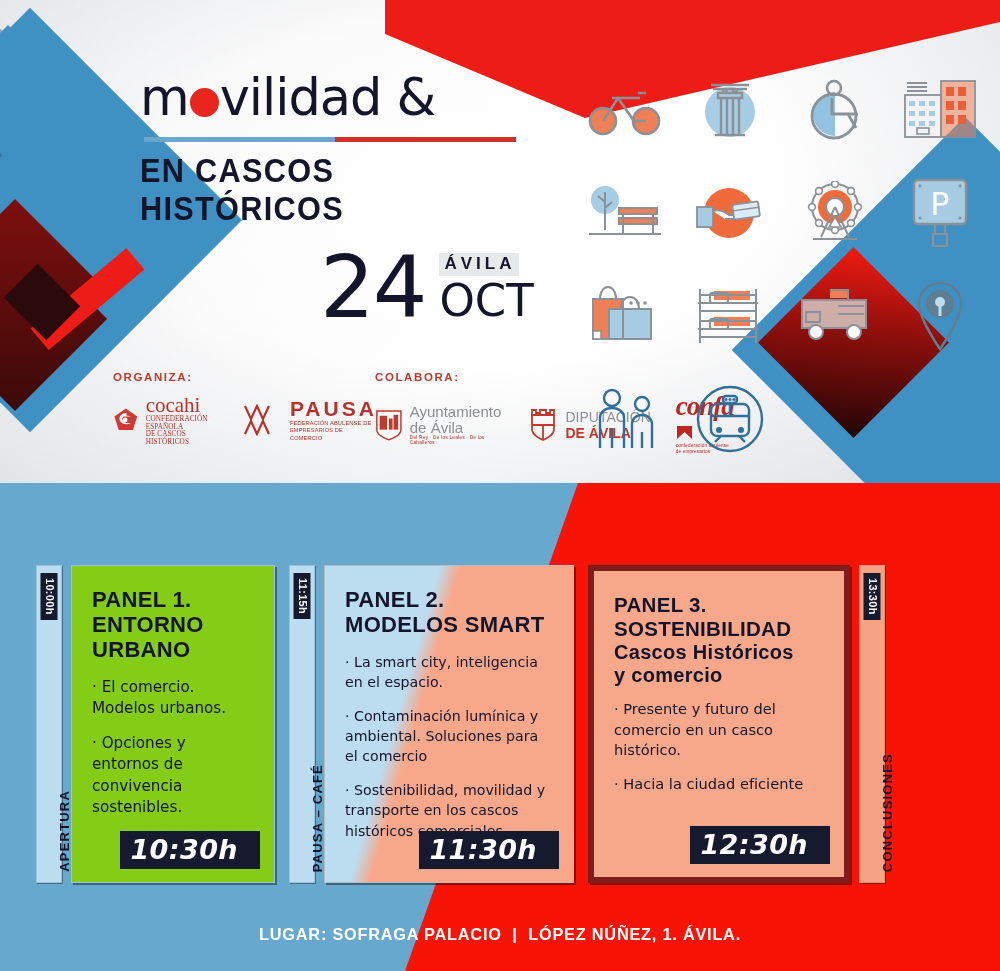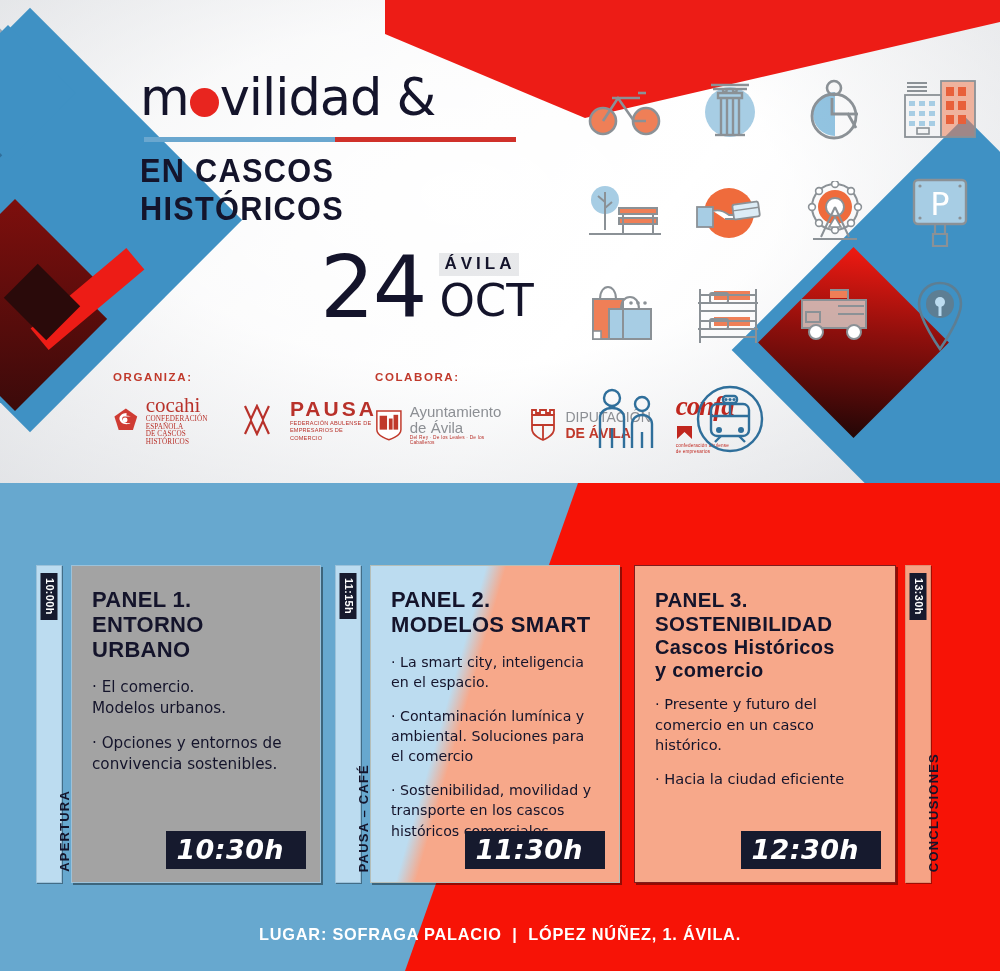--- a/index.html
+++ b/index.html
@@ -199,26 +199,26 @@
   .gap-s{width:9px; flex:0 0 auto;}
   .gap-m{width:14px; flex:0 0 auto;}
   .lead{width:36px; flex:0 0 auto;}
 
   .panel{
     position:relative; height:318px; box-sizing:border-box;
     padding:22px 20px 16px 20px;
     box-shadow:2px 2px 0 rgba(0,0,0,.40);
     flex:0 0 auto;
   }
-  .panel.p1{width:250px; background:#a3a3a3; border:1px solid #9cc2da;}
+  .panel.p1{width:204px; background:#84cc16; border:1px solid #9cc2da;}
   .panel.p2{
     width:250px; border:1px solid #b5beb8;
     background:linear-gradient(106deg,#bcdcf0 0%,#bcdcf0 34%,#f7a88a 40%,#f7a88a 100%);
   }
-  .panel.p3{width:262px; background:#f7a88a; border:1px solid #7f1d1d;}
+  .panel.p3{width:262px; background:#f7a88a; border:6px solid #7f1d1d;}
 
   .ptitle{
     font-family:"Liberation Sans", sans-serif; font-weight:700;
     font-size:22px; line-height:1.13; color:#14142b; letter-spacing:.3px;
     margin:0 0 14px 0;
   }
   .panel.p3 .ptitle{font-size:20.5px; line-height:1.16; margin-bottom:12px;}
   .ptitle .sub{font-size:20px;}
   .bullets{
     font-family:"DejaVu Sans", sans-serif; font-size:15.2px; line-height:1.42;

